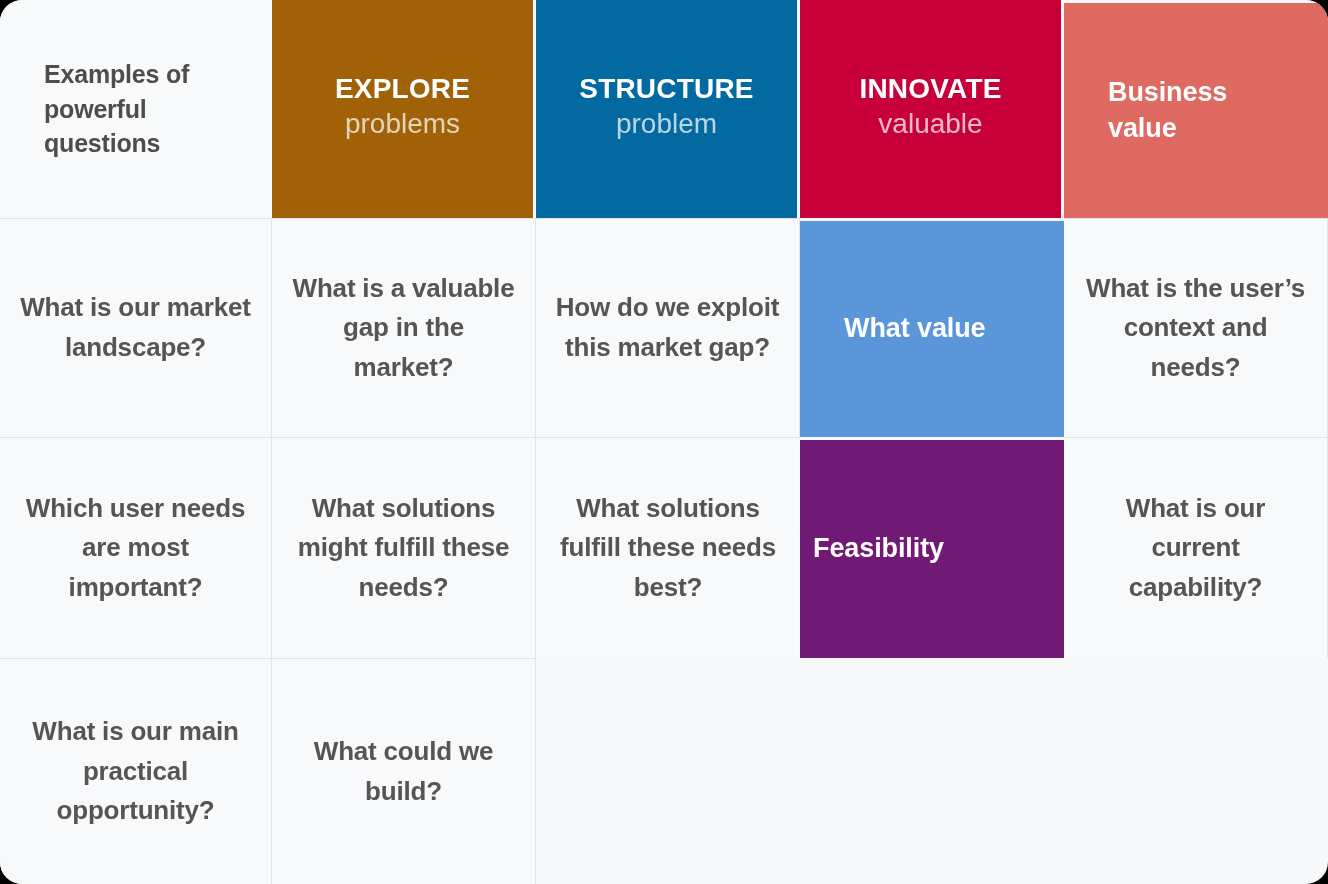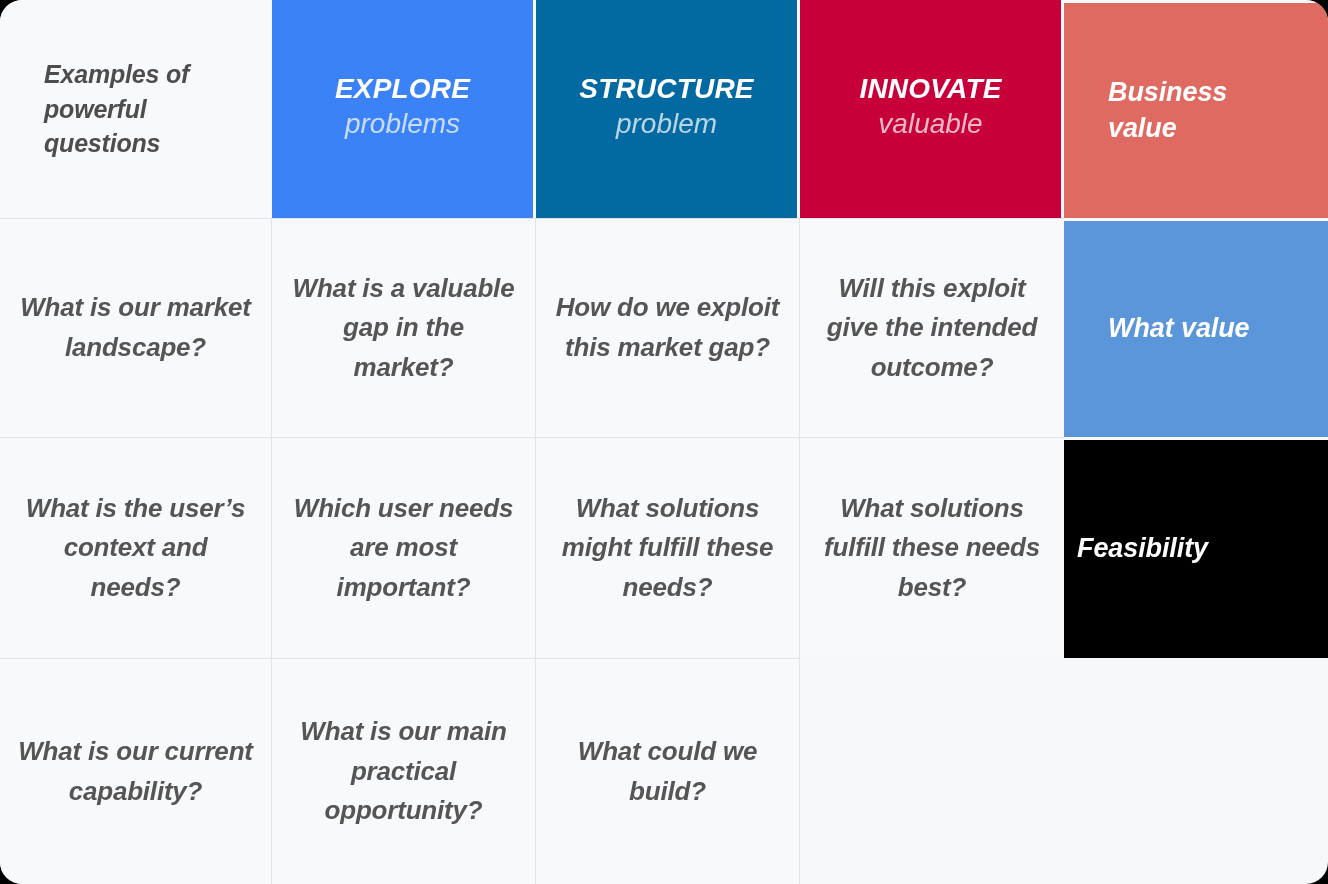--- a/index.html
+++ b/index.html
@@ -103,27 +103,27 @@
     font-size: 26px;
     font-weight: bold;
     color: #555555;
     line-height: 1.52;
     letter-spacing: -0.2px;
   }
 </style>
 </head>
 <body>
 
-<div class="matrix-card" style="background: rgb(247, 248, 250); font-style: italic;">
+<div class="matrix-card" style="background: rgb(247, 248, 250);">
 
   <div class="corner-head">
     <div class="corner-head-text">Examples of powerful questions</div>
   </div>
 
-  <div class="phase-head" style="background: #3b82f6;">
+  <div class="phase-head" style="background: #a16207;">
     <div class="phase-title">EXPLORE</div>
     <div class="phase-sub">problems</div>
   </div>
 
   <div class="phase-head" style="background: #0369a1;">
     <div class="phase-title">STRUCTURE</div>
     <div class="phase-sub">problem</div>
   </div>
 
   <div class="phase-head" style="background: rgb(199, 0, 57);">
@@ -137,41 +137,38 @@
   </div>
   <div class="q-cell">
     <div class="q-text">What is our market landscape?</div>
   </div>
   <div class="q-cell">
     <div class="q-text">What is a valuable gap in the market?</div>
   </div>
   <div class="q-cell">
     <div class="q-text">How do we exploit this market gap?</div>
   </div>
-  <div class="q-cell last-col">
-    <div class="q-text">Will this exploit give the intended outcome?</div>
-  </div>
 
   <div class="lens-cell" style="background: rgb(91, 149, 218);">
     <div class="lens-label">What value</div>
   </div>
   <div class="q-cell">
     <div class="q-text">What is the user’s context and needs?</div>
   </div>
   <div class="q-cell">
     <div class="q-text">Which user needs are most important?</div>
   </div>
   <div class="q-cell">
     <div class="q-text">What solutions might fulfill these needs?</div>
   </div>
   <div class="q-cell last-col">
     <div class="q-text">What solutions fulfill these needs best?</div>
   </div>
 
-  <div class="lens-cell" style="background: #000000; padding-left: 13px;">
+  <div class="lens-cell" style="background: #701a75; padding-left: 13px;">
     <div class="lens-label">Feasibility</div>
   </div>
   <div class="q-cell">
     <div class="q-text">What is our current capability?</div>
   </div>
   <div class="q-cell">
     <div class="q-text">What is our main practical opportunity?</div>
   </div>
   <div class="q-cell">
     <div class="q-text">What could we build?</div>

